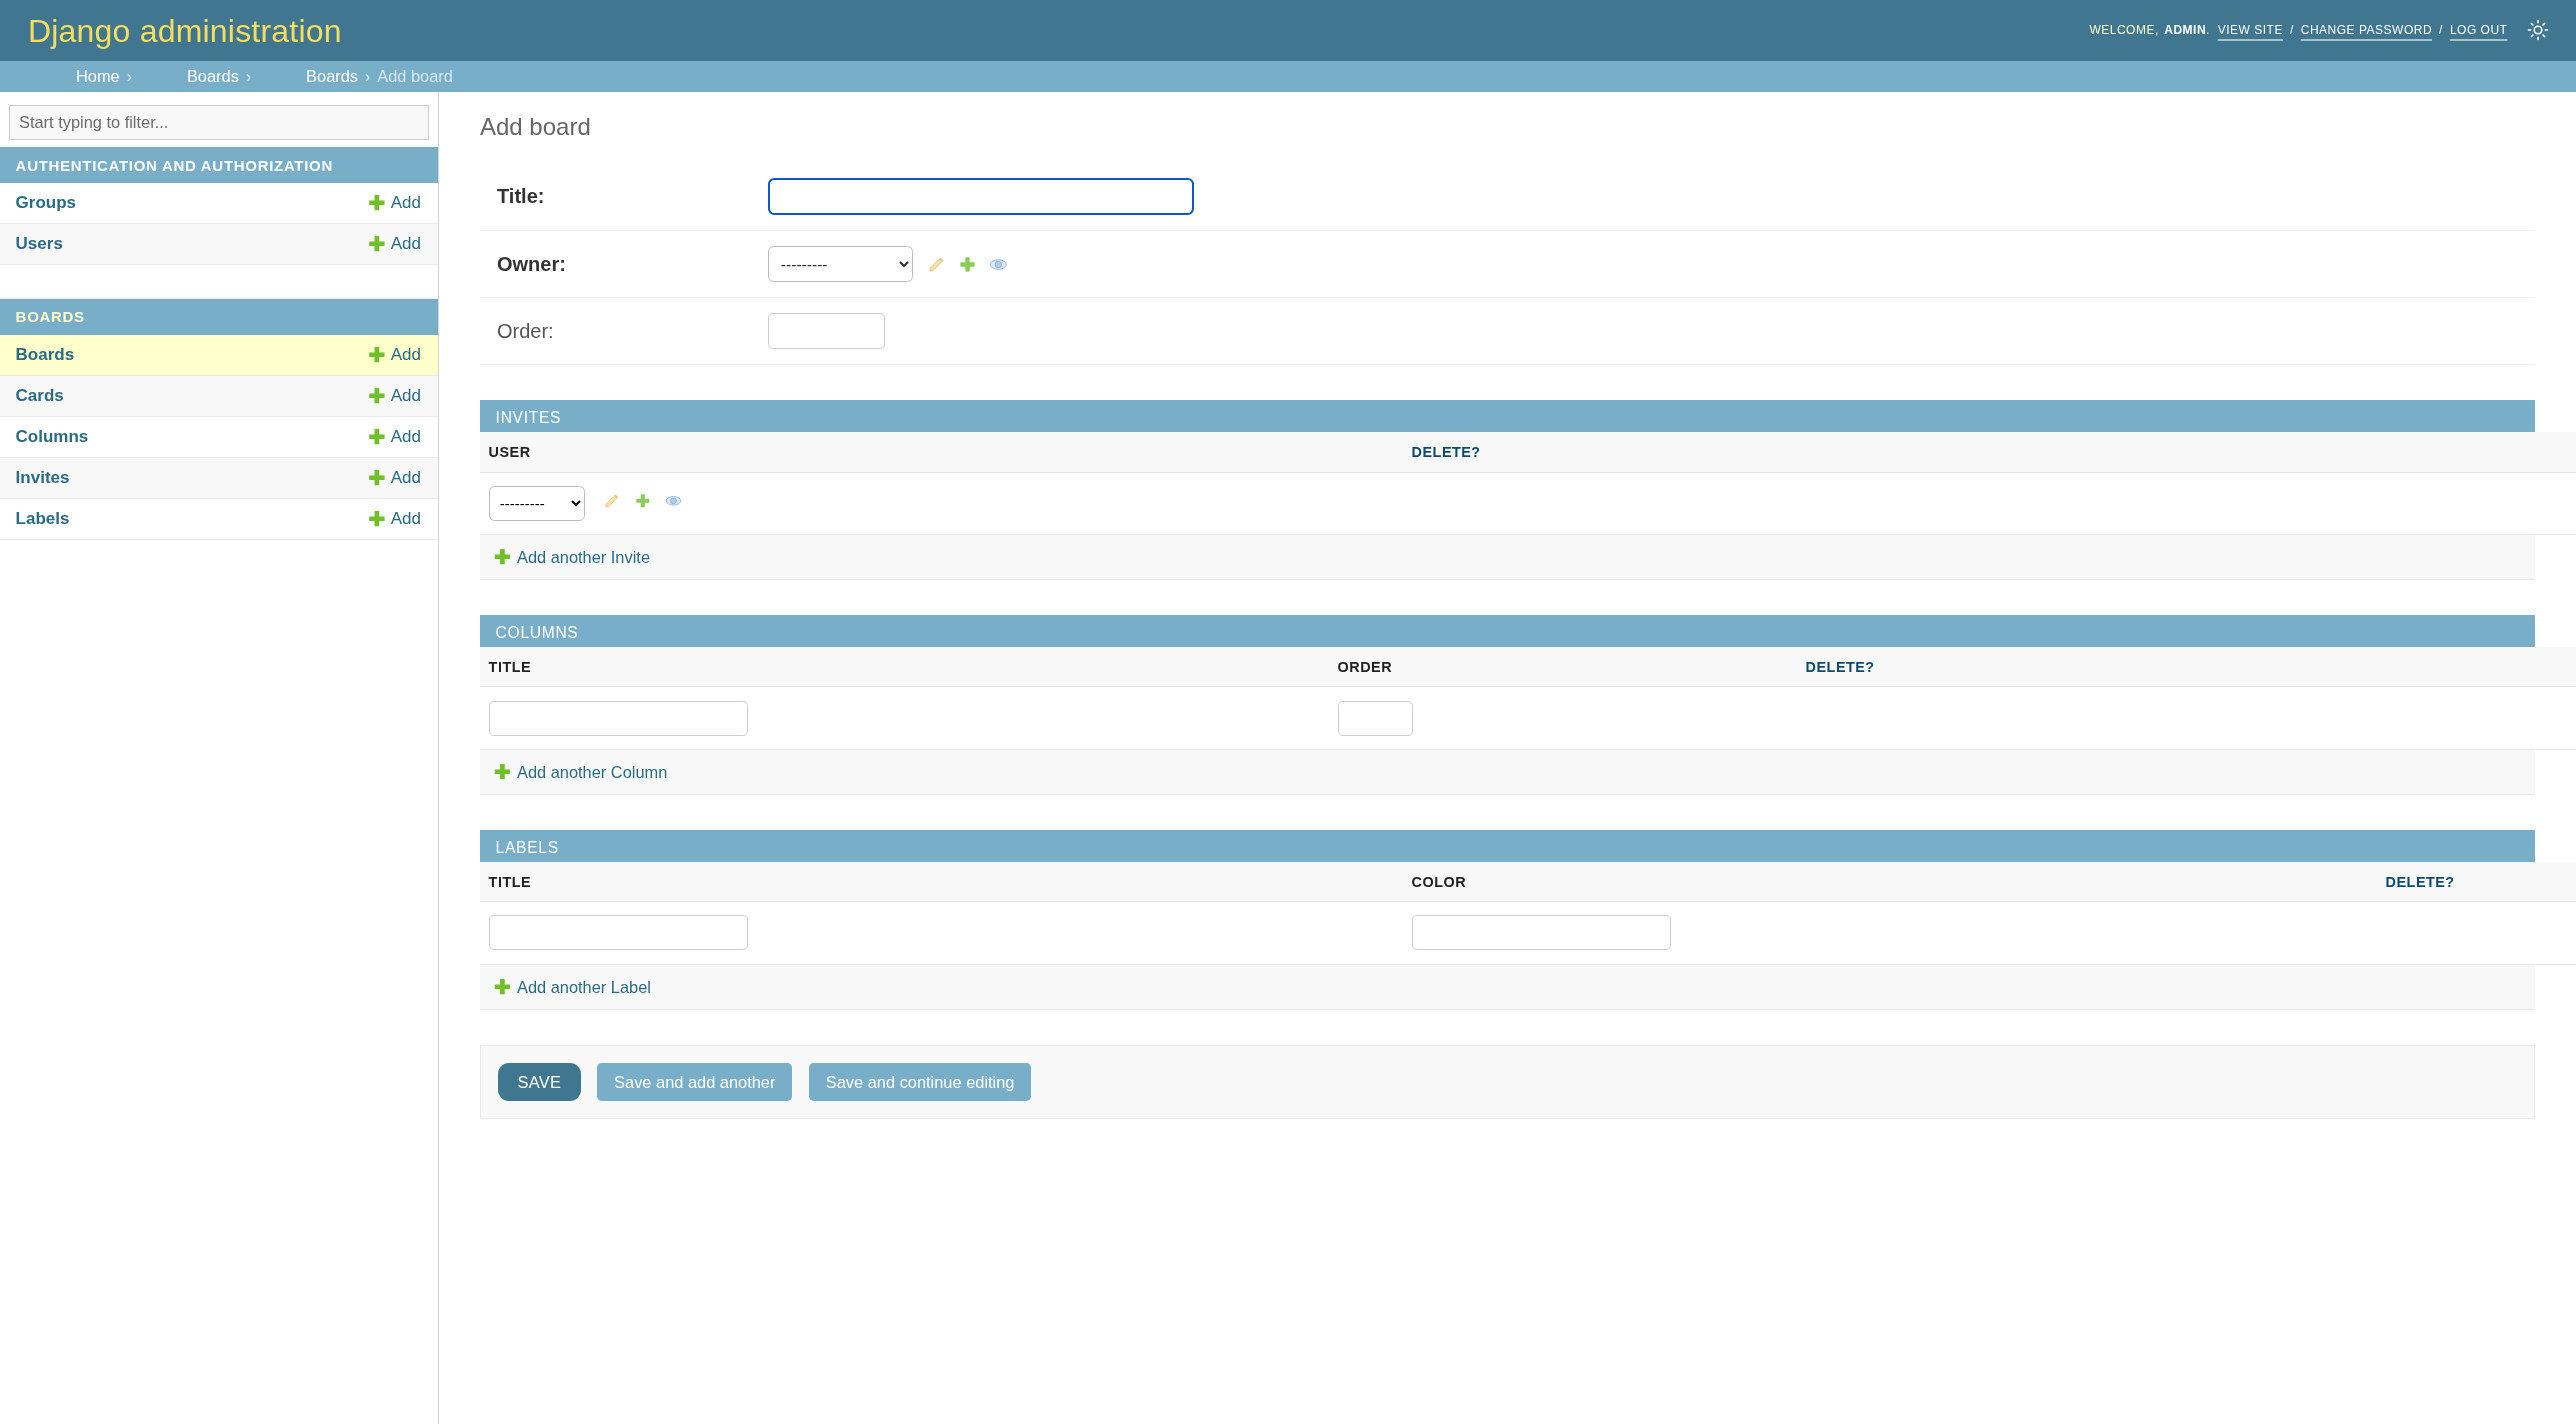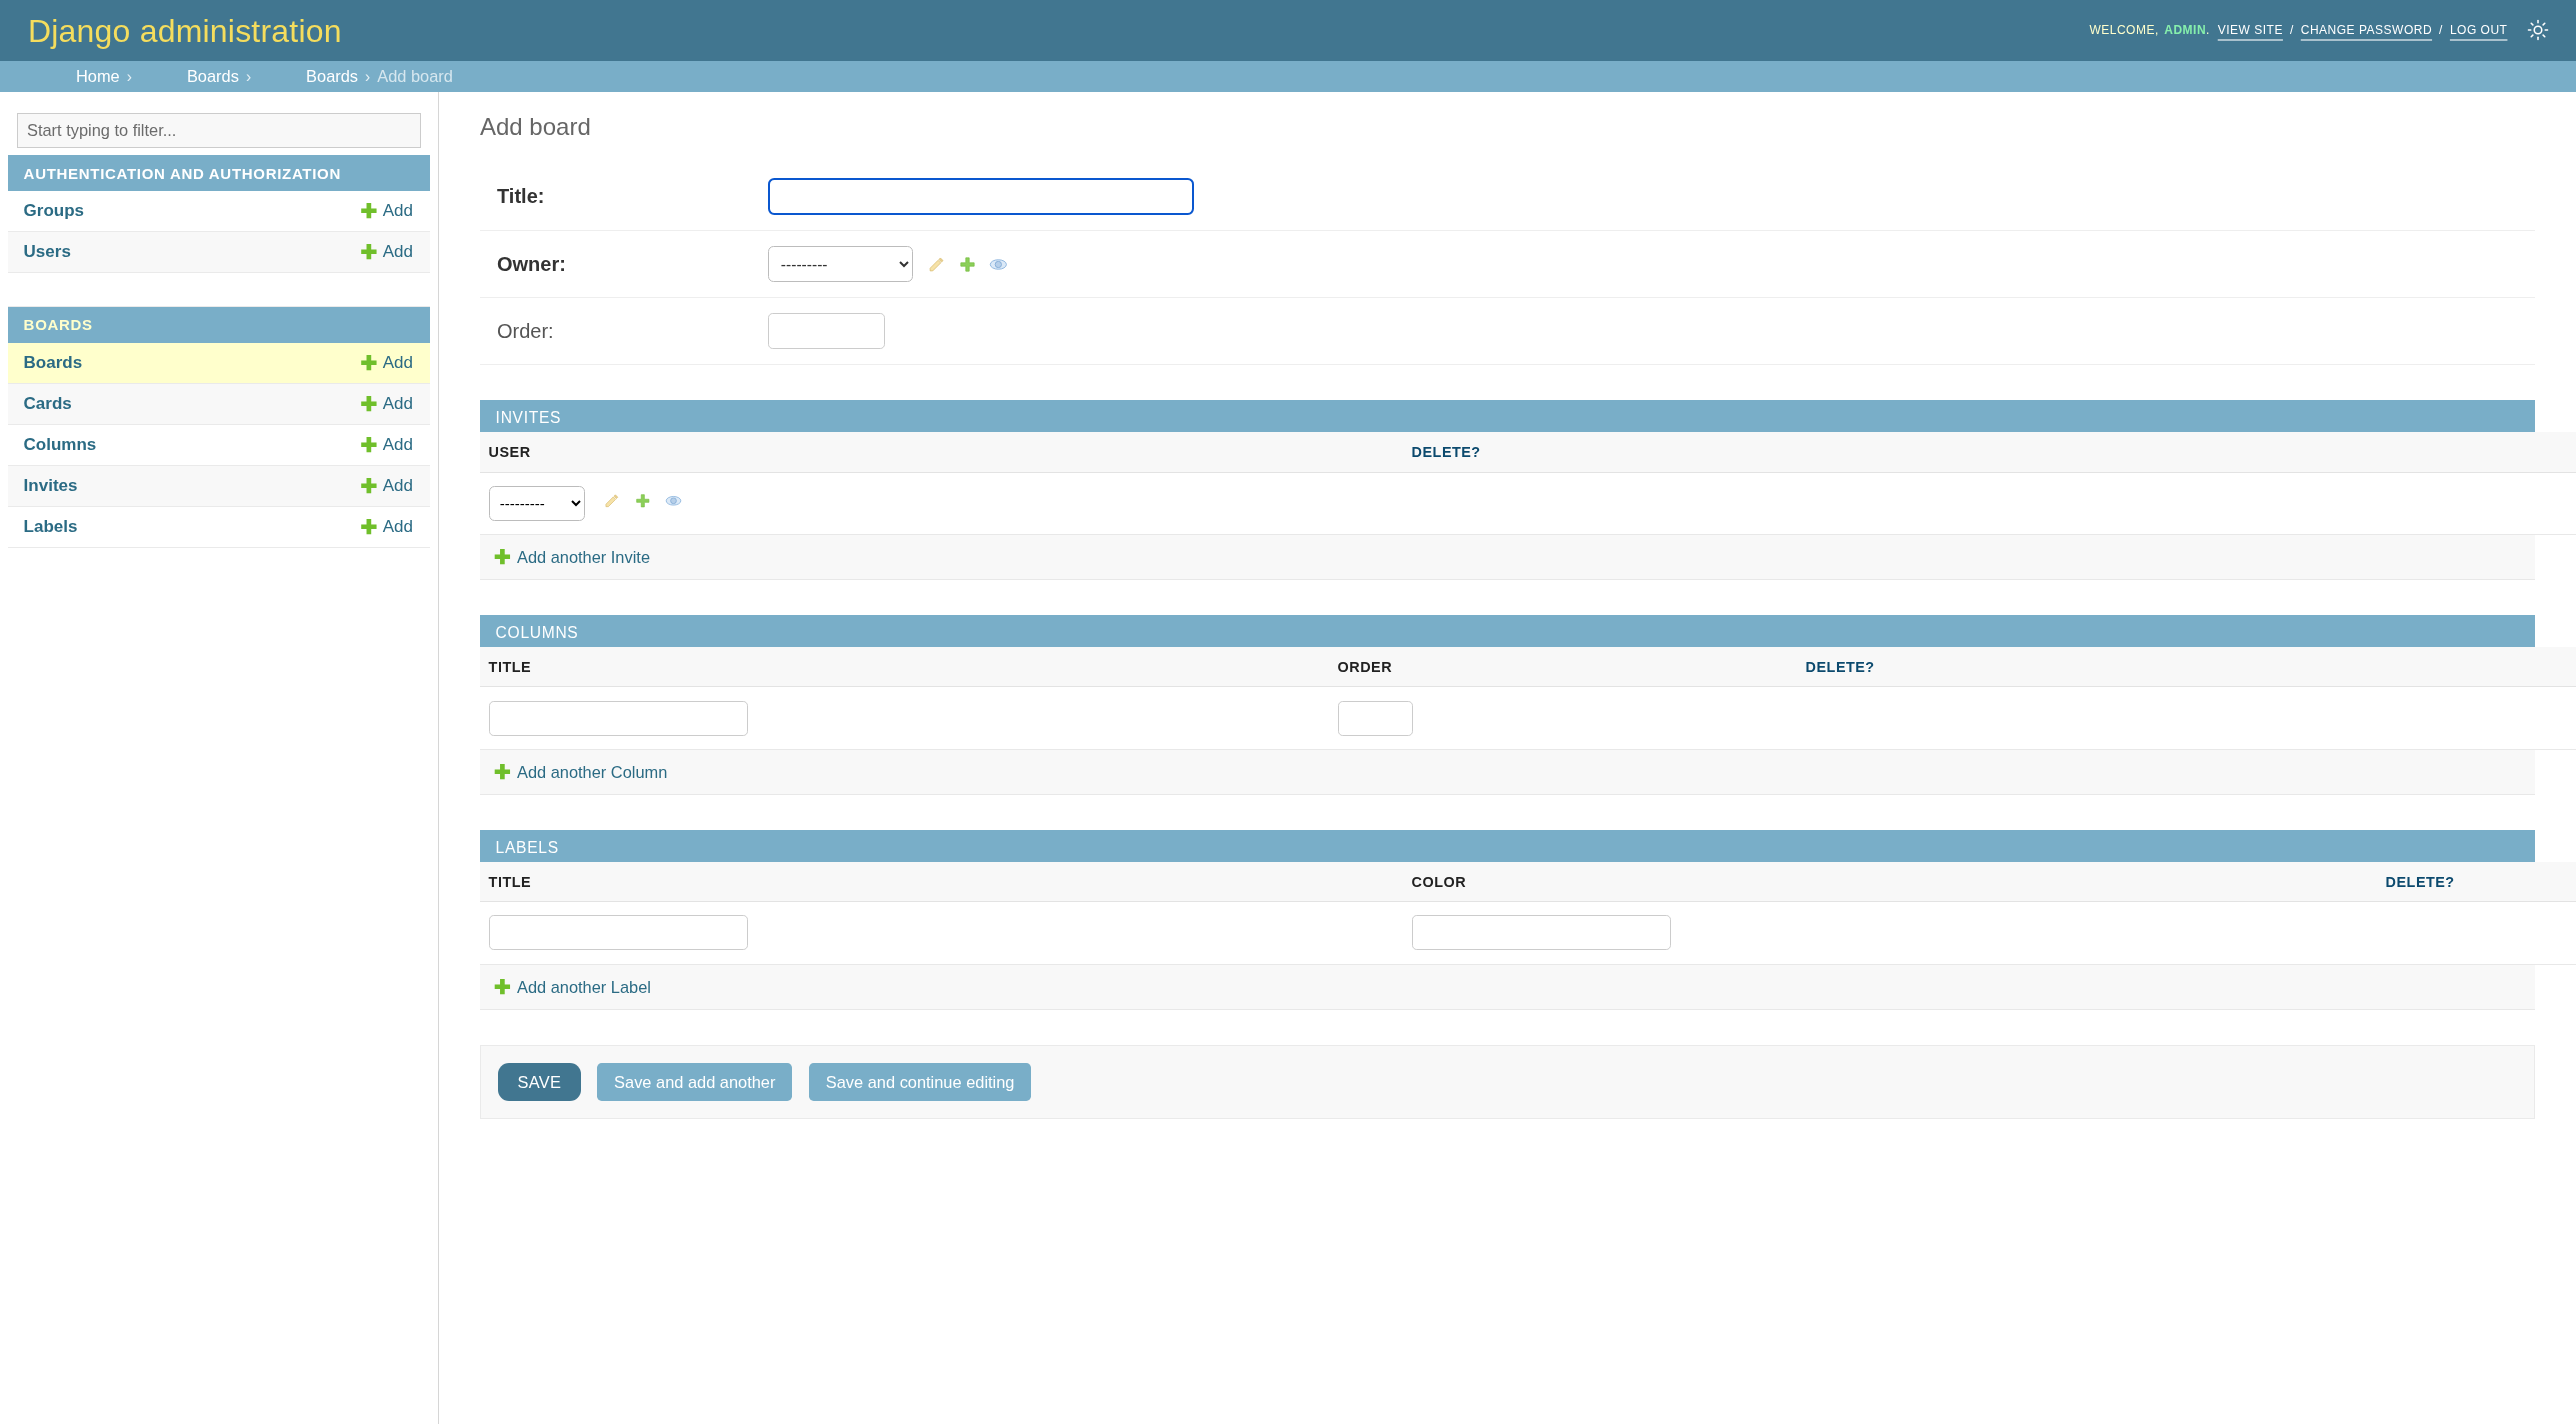--- a/index.html
+++ b/index.html
@@ -32,21 +32,21 @@
   #user-tools {
     display: flex;
     align-items: center;
     font-size: 12px;
     letter-spacing: 0.5px;
     text-transform: uppercase;
     color: #ffffff;
     gap: 0;
   }
   #user-tools .welcome-txt { color: #ffc; margin-right: 5.5px; }
-  #user-tools .user-name { color: #86efac; font-weight: bold; }
+  #user-tools .user-name { color: #ffffff; font-weight: bold; }
   #user-tools .dot { color: #ffc; margin-right: 7.8px; }
   #user-tools a {
     color: #ffffff;
     text-decoration: underline;
     text-underline-offset: 4.7px;
     text-decoration-color: rgba(255,255,255,.55);
     text-decoration-thickness: 1.6px;
   }
   #user-tools .sep { margin: 0 7px; color:#fff; }
   .theme-toggle {
@@ -72,21 +72,21 @@
 
   
   #container { display: flex; height: calc(1424px - 92px); align-items: stretch; }
 
   
   #nav-sidebar {
     width: 439px;
     min-width: 439px;
     background: #ffffff;
     border-right: 0.8px solid #d6d6d6;
-    padding: 8px;
+    padding: 0;
   }
   #nav-filter {
     width: calc(100% - 18.7px);
     margin: 12.5px 9.4px 7.8px 9.4px;
     padding: 7px 8.6px;
     font-size: 16.4px;
     color: #555;
     border: 0.8px solid #cccccc;
     border-radius: 0;
     background: #f8f8f8;

